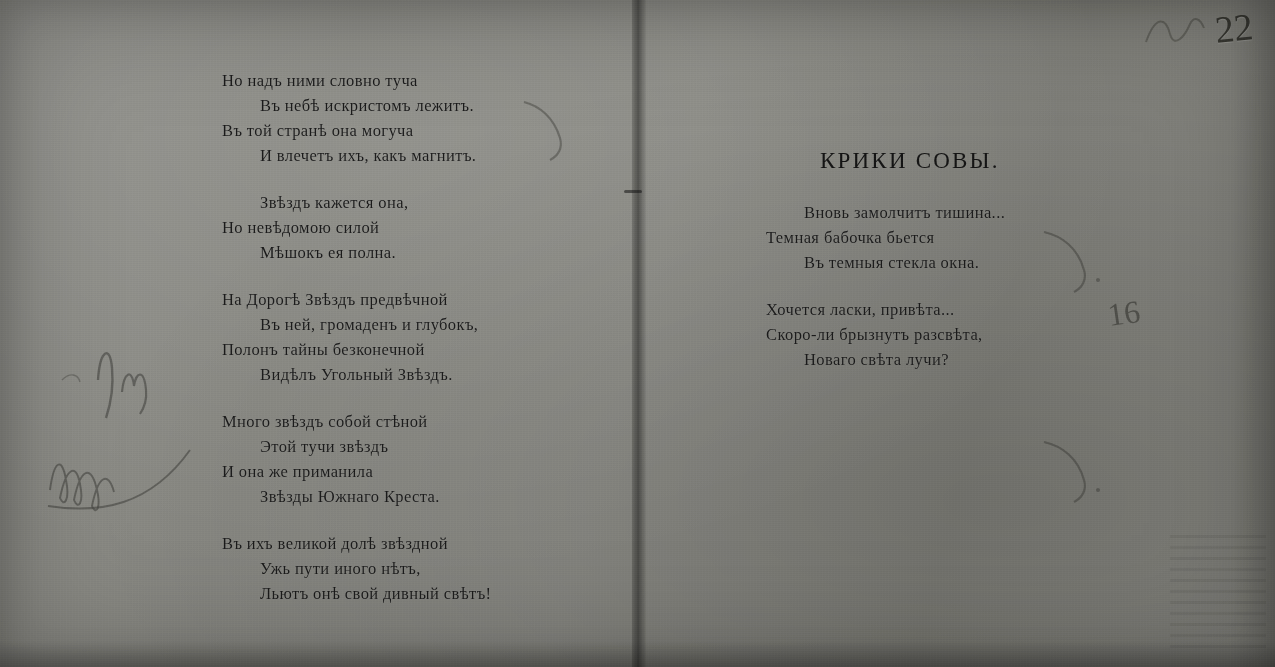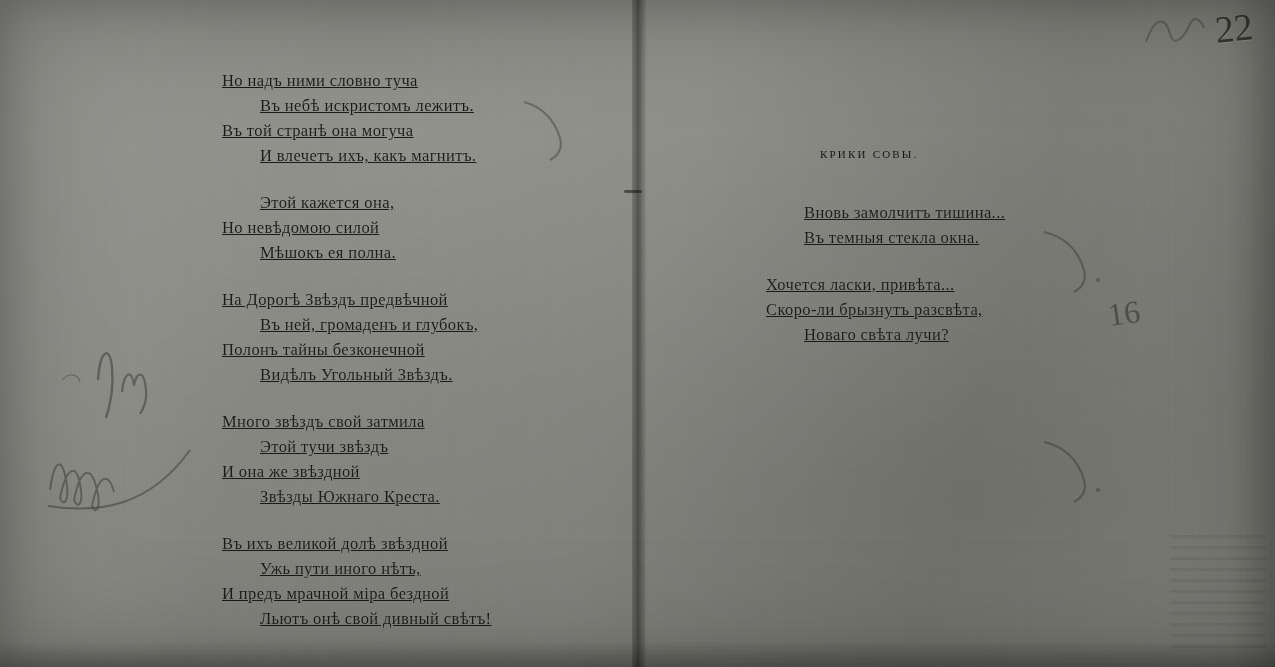--- a/index.html
+++ b/index.html
@@ -58,21 +58,20 @@
   .col {
     position: absolute;
     top: 0;
     height: 667px;
   }
   #left-col { left: 0; width: 632px; }
   #right-col { left: 646px; width: 629px; }
 
   .stanza {
     margin: 0 0 22px 0;
-    text-decoration: underline;
   }
   .line {
     white-space: pre;
     font-size: 16.5px;
     line-height: 25px;
     letter-spacing: 0.4px;
     color: #1c1c1c;
     text-shadow: 0 0 1px rgba(255,255,255,0.18);
   }
   .line.indent { padding-left: 38px; }
@@ -80,21 +79,21 @@
   #left-poem {
     position: absolute;
     left: 222px;
     top: 68px;
     width: 380px;
   }
   #right-title {
     position: absolute;
     left: 820px;
     top: 148px;
-    font-size: 11px;
+    font-size: 23px;
     letter-spacing: 2.2px;
     color: #161616;
   }
   #right-poem {
     position: absolute;
     left: 766px;
     top: 200px;
     width: 420px;
   }
   #page-number {
@@ -180,43 +179,42 @@
     <div id="left-poem">
 
       <div class="stanza">
         <div class="line">Но надъ ними словно туча</div>
         <div class="line indent">Въ небѣ искристомъ лежитъ.</div>
         <div class="line">Въ той странѣ она могуча</div>
         <div class="line indent">И влечетъ ихъ, какъ магнитъ.</div>
       </div>
 
       <div class="stanza">
-        <div class="line indent">Этой кажется она,</div>
+        <div class="line indent">Звѣздъ кажется она,</div>
         <div class="line">Но невѣдомою силой</div>
         <div class="line indent">Мѣшокъ ея полна.</div>
       </div>
 
       <div class="stanza">
         <div class="line">На Дорогѣ Звѣздъ предвѣчной</div>
         <div class="line indent">Въ ней, громаденъ и глубокъ,</div>
         <div class="line">Полонъ тайны безконечной</div>
         <div class="line indent">Видѣлъ Угольный Звѣздъ.</div>
       </div>
 
       <div class="stanza">
-        <div class="line">Много звѣздъ свой затмила</div>
+        <div class="line">Много звѣздъ собой стѣной</div>
         <div class="line indent">Этой тучи звѣздъ</div>
-        <div class="line">И она же звѣздной</div>
+        <div class="line">И она же приманила</div>
         <div class="line indent">Звѣзды Южнаго Креста.</div>
       </div>
 
       <div class="stanza">
         <div class="line">Въ ихъ великой долѣ звѣздной</div>
         <div class="line indent">Ужь пути иного нѣтъ,</div>
-        <div class="line">И предъ мрачной міра бездной</div>
         <div class="line indent">Льютъ онѣ свой дивный свѣтъ!</div>
       </div>
 
     </div>
 
     <svg class="checkmark" style="left:520px; top:90px;" width="60" height="80">
       <path d="M4 12 C 20 16, 34 28, 40 48 C 43 58, 38 66, 30 70" fill="none" stroke="#2f2f2b" stroke-width="2.2" opacity="0.6"></path>
     </svg>
 
     <svg class="pencil" id="marginalia-left" viewBox="0 0 200 220">
@@ -230,20 +228,21 @@
 
   <div class="col" id="right-col"></div>
 
   <div id="right-title">КРИКИ СОВЫ.</div>
 
   <div id="right-poem">
 
 
     <div class="stanza">
       <div class="line indent">Вновь замолчитъ тишина...</div>
+      <div class="line">Темная бабочка бьется</div>
       <div class="line indent">Въ темныя стекла окна.</div>
     </div>
 
 
     <div class="stanza">
       <div class="line">Хочется ласки, привѣта...</div>
       <div class="line">Скоро-ли брызнутъ разсвѣта,</div>
       <div class="line indent">Новаго свѣта лучи?</div>
     </div>
 

